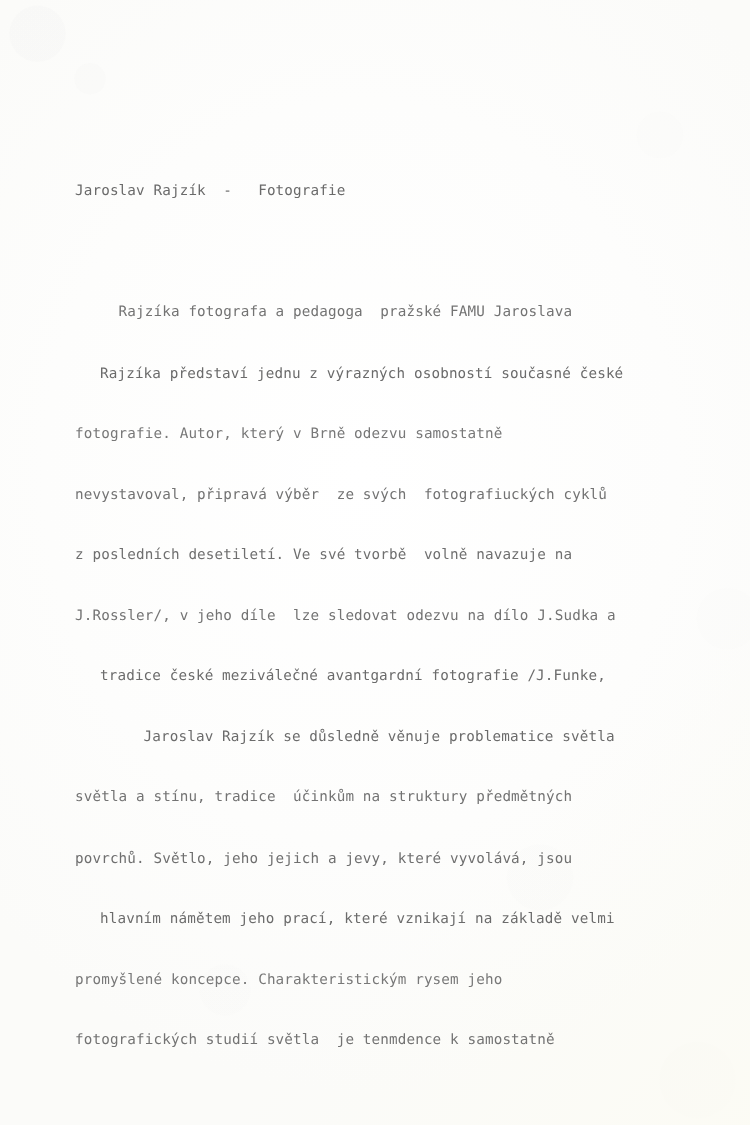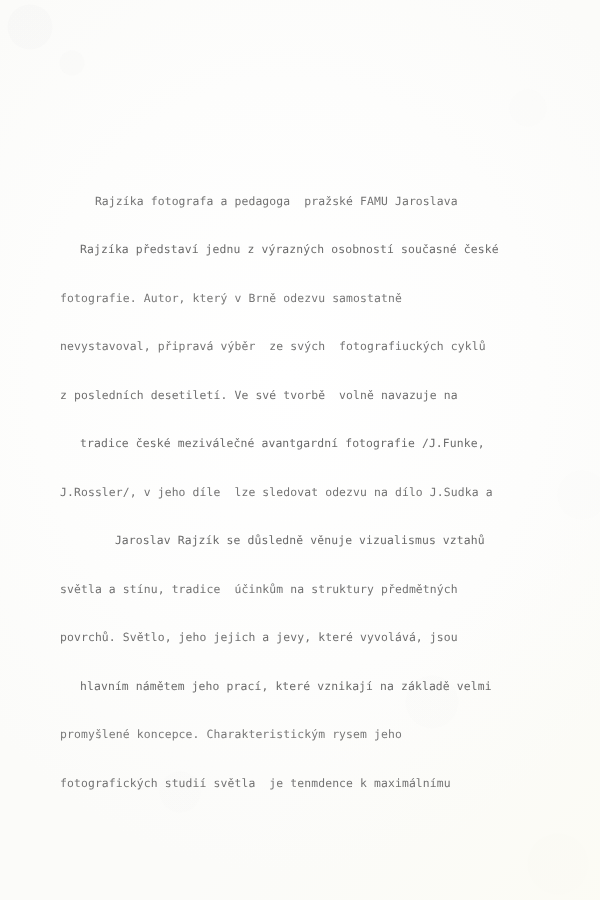--- a/index.html
+++ b/index.html
@@ -83,36 +83,37 @@
 </head>
 <body>
 
 <div class="sheet">
 
   <div class="grain"></div>
   <div class="edge-cast"></div>
 
   <div class="typescript">
 
+    <span class="line title-line">Jaroslav Rajzík  -   Fotografie</span>
 
     <span class="gap-sm"></span>
 
     <span class="line ink-a">     Rajzíka fotografa a pedagoga  pražské FAMU Jaroslava</span>
     <span class="line ink-b">Rajzíka představí jednu z výrazných osobností současné české</span>
     <span class="line ink-c">fotografie. Autor, který v Brně odezvu samostatně</span>
     <span class="line ink-a">nevystavoval, připravá výběr  ze svých  fotografiuckých cyklů</span>
     <span class="line ink-d">z posledních desetiletí. Ve své tvorbě  volně navazuje na</span>
+    <span class="line ink-a">J.Rossler/, v jeho díle  lze sledovat odezvu na dílo J.Sudka a</span>
     <span class="line ink-b">tradice české meziválečné avantgardní fotografie /J.Funke,</span>
-    <span class="line ink-a">J.Rossler/, v jeho díle  lze sledovat odezvu na dílo J.Sudka a</span>
-    <span class="line ink-b">     Jaroslav Rajzík se důsledně věnuje vizualismus vztahů</span>
+    <span class="line ink-b">     Jaroslav Rajzík se důsledně věnuje problematice světla</span>
     <span class="line ink-a">světla a stínu, tradice  účinkům na struktury předmětných</span>
     <span class="line ink-d">povrchů. Světlo, jeho jejich a jevy, které vyvolává, jsou</span>
     <span class="line ink-b">hlavním námětem jeho prací, které vznikají na základě velmi</span>
     <span class="line ink-c">promyšlené koncepce. Charakteristickým rysem jeho</span>
-    <span class="line ink-a">fotografických studií světla  je tenmdence k maximálnímu</span>
+    <span class="line ink-a">fotografických studií světla  je tenmdence k samostatně</span>
     
     
     
     
     
     
     
     
     
     

